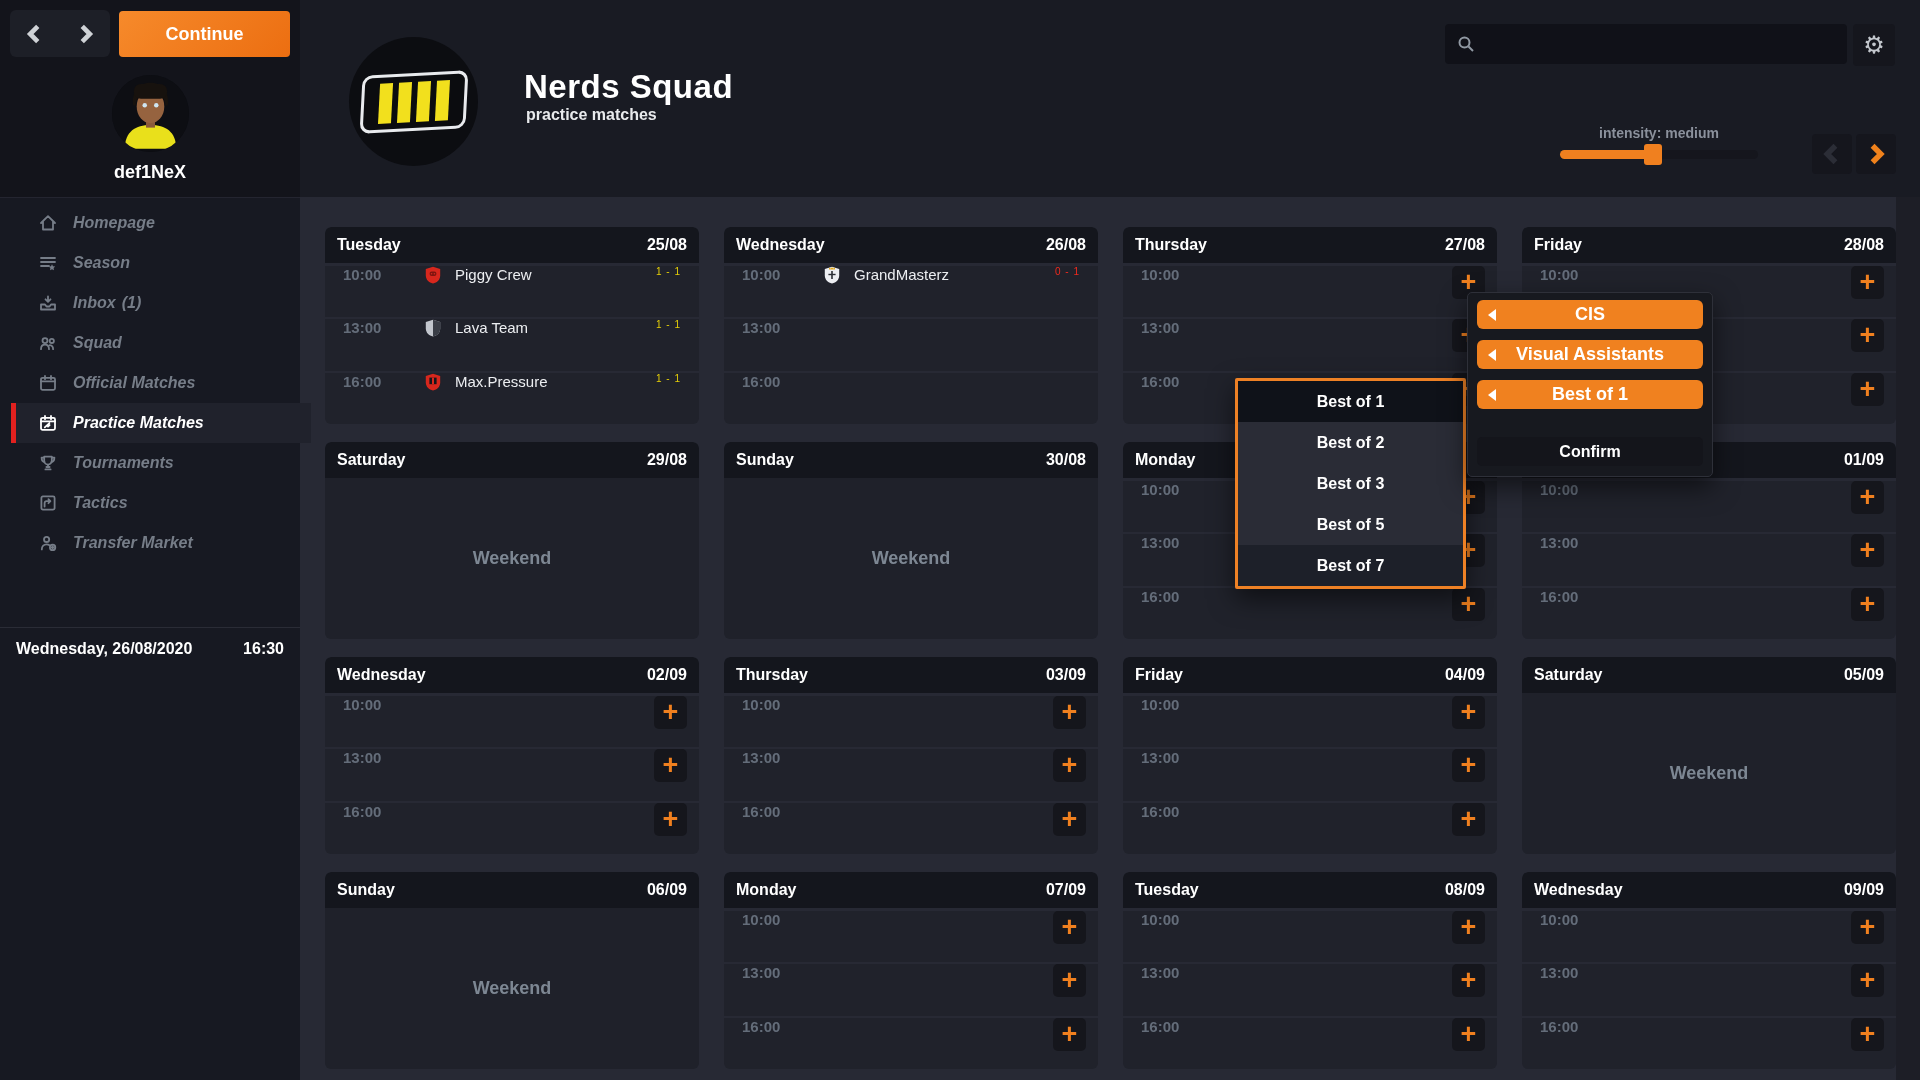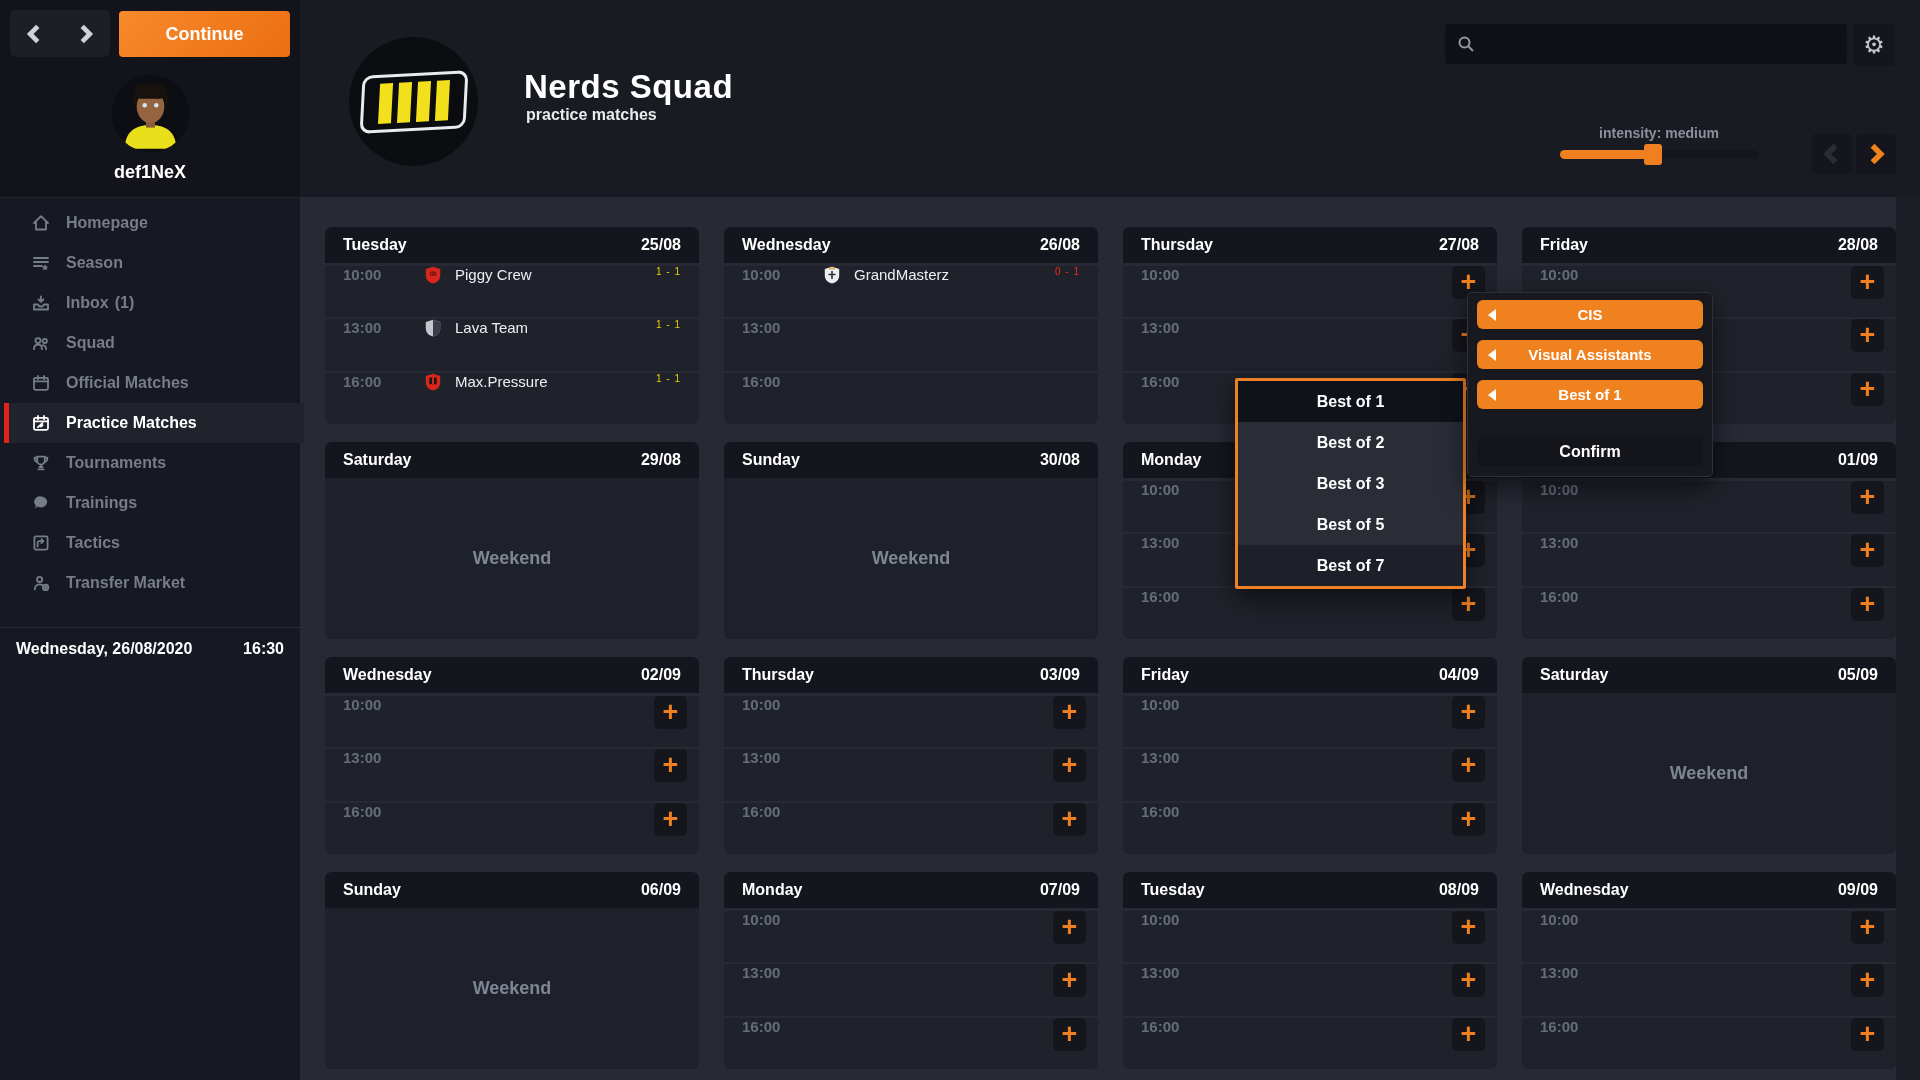--- a/index.html
+++ b/index.html
@@ -18,21 +18,21 @@
   .histnav svg{display:block;}
   .btn-continue{position:absolute;left:119px;top:11px;width:171px;height:46px;border:none;border-radius:4px;
                 background:linear-gradient(135deg,#f68a2b,#ec6e11);color:#fff;font-weight:bold;font-size:18px;
                 font-family:"Liberation Sans",sans-serif;cursor:pointer;}
 
   
   .avatar{position:absolute;left:112px;top:75px;width:77px;height:77px;border-radius:50%;background:#0d0e13;overflow:hidden;}
   .player-name{position:absolute;left:0;top:162px;width:300px;text-align:center;font-weight:bold;font-size:18px;}
 
   
-  .nav{position:absolute;left:4px;top:203px;width:300px;}
+  .nav{position:absolute;left:11px;top:203px;width:300px;font-style:italic;}
   .side-item{position:relative;height:40px;display:flex;align-items:center;padding-left:27px;gap:15px;
              color:#767d88;font-size:16px;font-weight:bold;cursor:pointer;}
   .side-item .ic{width:20px;height:20px;display:flex;align-items:center;justify-content:center;}
   .side-item.active{background:#20222c;color:#fff;}
   .side-item.active::before{content:"";position:absolute;left:0;top:0;width:5px;height:100%;background:#e2211f;}
   .side-item .badge{margin-left:6px;}
   .datebar{position:absolute;left:0;top:627px;width:300px;border-top:1px solid #2a2c36;
            display:flex;justify-content:space-between;align-items:center;padding:12px 16px 0 16px;box-sizing:border-box;
            font-weight:bold;font-size:16px;}
 
@@ -59,21 +59,21 @@
   .slider-thumb{position:absolute;top:-6px;width:18px;height:21px;background:#f0801f;border-radius:3px;}
   .pager{position:absolute;top:134px;width:40px;height:40px;background:#15161d;border:none;border-radius:4px;
          display:flex;align-items:center;justify-content:center;cursor:pointer;padding:0;}
   .pager.prev{left:1812px;} .pager.next{left:1856px;}
 
   
   .grid{position:absolute;left:325px;top:227px;display:grid;grid-template-columns:repeat(4,374px);
         grid-auto-rows:197px;gap:18px 25px;}
   .card{display:flex;flex-direction:column;border-radius:6px;overflow:hidden;}
   .card-h{height:36px;flex:0 0 36px;background:#14161d;display:flex;justify-content:space-between;align-items:center;
-          padding:0 18px;font-weight:bold;font-size:16px;border-radius:6px 6px 0 0;}
+          padding:0 12px;font-weight:bold;font-size:16px;border-radius:6px 6px 0 0;}
   .card-body{flex:1;display:flex;flex-direction:column;gap:2px;margin-top:3px;}
   .row{height:51px;flex:1;background:#20222b;display:flex;align-items:flex-start;padding:0 12px 0 18px;}
   .time{width:58px;color:#646d7a;font-size:15px;font-weight:bold;}
   .crest{margin-left:24px;display:flex;}
   .team{margin-left:14px;font-size:15px;color:#eceef1;}
   .score{margin-left:auto;margin-right:6px;font-weight:normal;font-size:10px;letter-spacing:1px;}
   .score.draw{color:#e5cf07;} .score.loss{color:#f02a1e;}
   .add{margin-left:auto;width:33px;height:33px;background:#15161c;border:none;border-radius:5px;
        color:#f0801f;font-size:27px;font-weight:bold;line-height:29px;text-align:center;cursor:pointer;
        font-family:"Liberation Sans",sans-serif;padding:0;}
@@ -86,21 +86,21 @@
   .bo-row{height:41px;display:flex;align-items:center;justify-content:center;
           font-weight:bold;font-size:16px;background:#2a2c36;cursor:pointer;}
   .bo-row.sel{background:#0f1219;}
   .bo-row.last{background:#1d2029;}
 
   
   .setup{position:absolute;left:1467px;top:292px;width:246px;height:185px;background:#17191f;
          border:1px solid #2e3039;border-radius:5px;z-index:30;box-shadow:0 10px 26px rgba(0,0,0,.55);
          display:flex;flex-direction:column;gap:11px;padding:7px 9px 10px 9px;box-sizing:border-box;}
   .cfg-btn{position:relative;height:29px;background:#f0811f;border:none;border-radius:6px;color:#fff;
-           font-weight:bold;font-size:15px;font-family:"Liberation Sans",sans-serif;cursor:pointer;}
+           font-weight:bold;font-size:18px;font-family:"Liberation Sans",sans-serif;cursor:pointer;}
   .cfg-btn .tri{position:absolute;left:11px;top:50%;transform:translateY(-50%);width:0;height:0;
                 border-top:6px solid transparent;border-bottom:6px solid transparent;border-right:8px solid #fff;}
   .confirm{margin-top:auto;height:29px;background:#14151b;border:none;border-radius:5px;color:#fff;
            font-weight:bold;font-size:16px;font-family:"Liberation Sans",sans-serif;cursor:pointer;}
 </style>
 </head>
 <body>
 
 <div class="app">
 
@@ -179,28 +179,20 @@
           <span>Practice Matches</span>
         </div>
         <div class="side-item">
           <span class="ic">
             <svg width="20" height="20" viewBox="0 0 20 20">
               <path fill="none" stroke="currentColor" stroke-width="1.8" stroke-linecap="round" stroke-linejoin="round" d="M6.2 3.6h7.6v4.2a3.8 3.8 0 0 1-7.6 0z"></path>
               <path fill="none" stroke="currentColor" stroke-width="1.8" stroke-linecap="round" stroke-linejoin="round" d="M6.2 4.6H3.6c0 2.8 1.1 4.1 2.8 4.4M13.8 4.6h2.6c0 2.8-1.1 4.1-2.8 4.4M10 11.6v2.4M7.4 16.4h5.2M8.4 14h3.2"></path>
             </svg>
           </span>
           <span>Tournaments</span>
-        </div>
-        <div class="side-item">
-          <span class="ic">
-            <svg width="20" height="20" viewBox="0 0 20 20">
-              <path d="M10.2 3.4a5.9 5.5 0 1 1-3.4 10L4 15.6l1-2.9a5.9 5.5 0 0 1 5.2-9.3z" fill="currentColor"></path>
-            </svg>
-          </span>
-          <span>Trainings</span>
         </div>
         <div class="side-item">
           <span class="ic">
             <svg width="20" height="20" viewBox="0 0 20 20">
               <rect fill="none" stroke="currentColor" stroke-width="1.8" stroke-linecap="round" stroke-linejoin="round" x="3.4" y="3.4" width="13.2" height="13.2" rx="1.5"></rect>
               <path fill="none" stroke="currentColor" stroke-width="1.8" stroke-linecap="round" stroke-linejoin="round" d="M6.6 13.6V10.2q0-2 2-2h3.6M10.4 6.2l2 2-2 2"></path>
             </svg>
           </span>
           <span>Tactics</span>
         </div>

